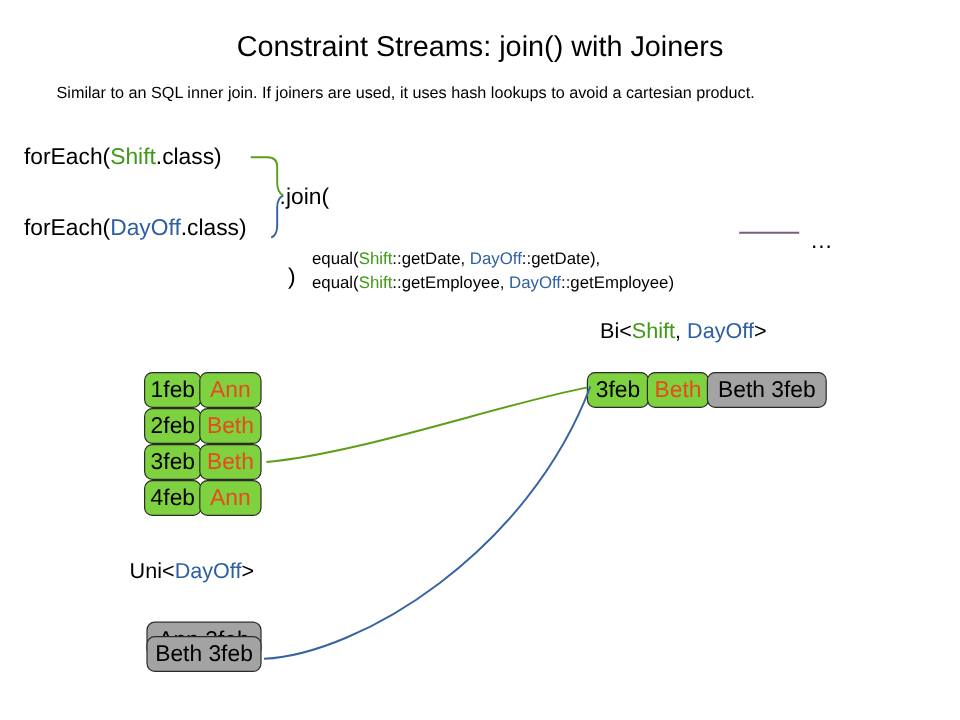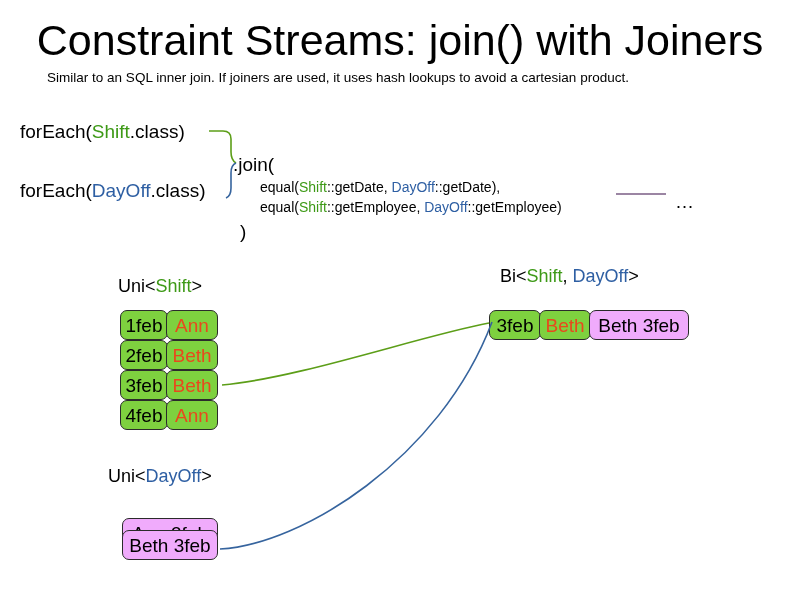--- a/index.html
+++ b/index.html
@@ -22,21 +22,21 @@
     width: 800px;
     height: 600px;
   }
 
   
   .title {
     position: absolute;
     left: 0; top: 20px;
     width: 800px;
     text-align: center;
-    font-size: 43px;
+    font-size: 24px;
     line-height: 40px;
     font-weight: normal;
     color: #000000;
     white-space: nowrap;
   }
   .subtitle {
     position: absolute;
     left: 0; top: 69px;
     width: 676px;
     text-align: center;
@@ -58,20 +58,21 @@
   .code-foreach-dayoff { left: 20px;  top: 179px; }
   .code-join-open      { left: 233px; top: 153px; text-align: center; }
   .code-join-close     { left: 240px; top: 220px; }
 
   .code-arg {
     position: absolute;
     font-size: 14px;
     line-height: 18px;
     white-space: nowrap;
     color: #000000;
+    margin-top: 28px;
   }
   .code-arg-1 { left: 260px; top: 178px; }
   .code-arg-2 { left: 260px; top: 198px; }
 
   .tok-shift  { color: #3d9916; }
   .tok-dayoff { color: #2e5fa3; }
   .tok-plain  { color: #000000; }
 
   .ellipsis {
     position: absolute;
@@ -106,21 +107,21 @@
     font-size: 19px;
     line-height: 27px;
     height: 30px;
     display: flex;
     align-items: center;
     justify-content: center;
     padding: 0 7px;
     white-space: nowrap;
   }
   .cell-green { background: #7ed13f; }
-  .cell-blue  { background: #f0abfc; }
+  .cell-blue  { background: #a3a3a3; }
   .txt-date   { color: #000000; }
   .txt-name   { color: #e8491d; }
   .txt-black  { color: #000000; }
 
   
   .shift-row   { left: 120px; }
   .shift-row-1 { top: 310px; }
   .shift-row-2 { top: 340px; }
   .shift-row-3 { top: 370px; }
   .shift-row-4 { top: 400px; }
@@ -173,21 +174,20 @@
   <div class="code-line code-join-open">.join(</div>
 
   <div class="code-arg code-arg-1"><span class="tok-plain">equal(</span><span class="tok-shift">Shift</span><span class="tok-plain">::getDate, </span><span class="tok-dayoff">DayOff</span><span class="tok-plain">::getDate),</span></div>
 
   <div class="code-arg code-arg-2"><span class="tok-plain">equal(</span><span class="tok-shift">Shift</span><span class="tok-plain">::getEmployee, </span><span class="tok-dayoff">DayOff</span><span class="tok-plain">::getEmployee)</span></div>
 
   <div class="code-line code-join-close">)</div>
 
   <div class="ellipsis">…</div>
 
-  <div class="type-label label-uni-shift"><span>Uni&lt;</span><span class="tok-shift">Shift</span><span>&gt;</span></div>
 
   <div class="type-label label-bi"><span>Bi&lt;</span><span class="tok-shift">Shift</span><span>, </span><span class="tok-dayoff">DayOff</span><span>&gt;</span></div>
 
   <div class="type-label label-uni-dayoff"><span>Uni&lt;</span><span class="tok-dayoff">DayOff</span><span>&gt;</span></div>
 
   <div class="row shift-row shift-row-1">
     <div class="cell cell-green shift-cell-date txt-date">1feb</div>
     <div class="cell cell-green shift-cell-name txt-name">Ann</div>
   </div>
   <div class="row shift-row shift-row-2">

